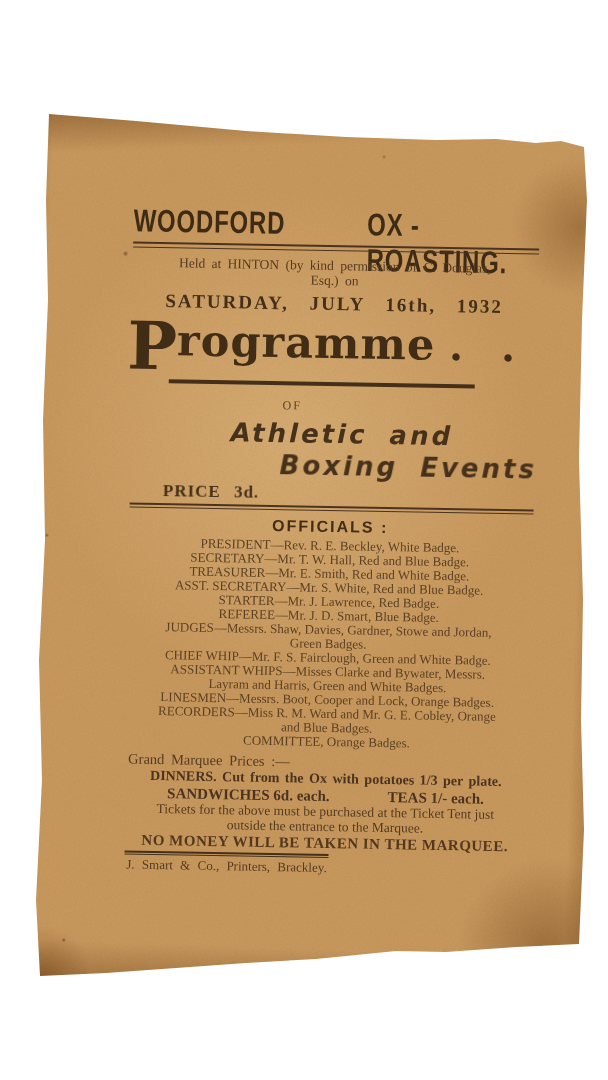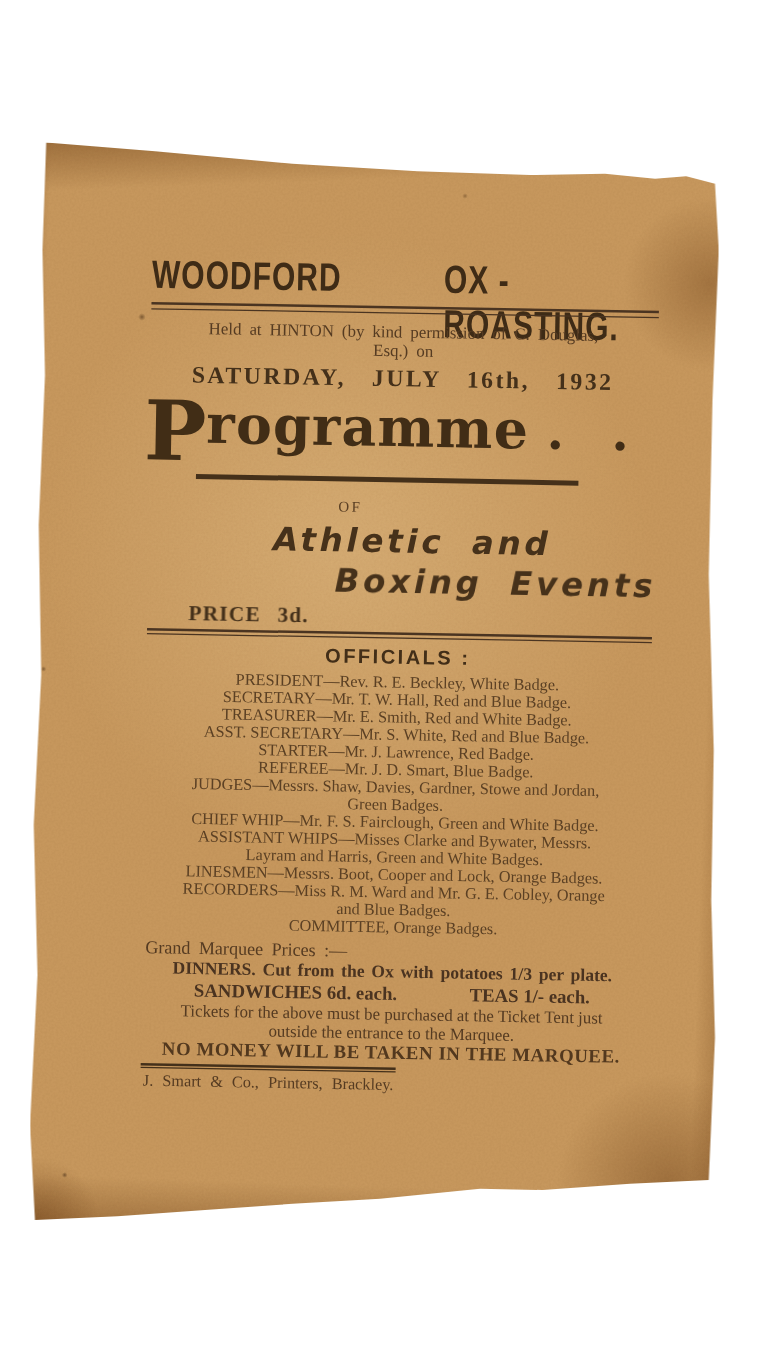--- a/index.html
+++ b/index.html
@@ -2,21 +2,21 @@
 <html><head>
 <meta charset="utf-8">
 <style>
   * { margin:0; padding:0; box-sizing:border-box; }
   html,body { width:608px; height:1080px; background:#ffffff; overflow:hidden;
               font-family:"Liberation Serif", serif; }
   .stage { position:relative; width:608px; height:1080px; background:#ffffff; }
 
   
   .paper {
-    position:absolute; left:18px; top:104px; width:562px; height:880px;
+    position:absolute; left:30px; top:104px; width:562px; height:880px;
     clip-path: polygon(
       19px 10px, 106px 17px, 216px 27px, 316px 33px, 406px 36px, 466px 35px,
       506px 39px, 531px 37px, 554px 43px,
       557px 96px, 552px 216px, 549px 356px, 553px 496px, 551px 616px, 554px 726px, 549px 840px,
       486px 843px, 416px 848px, 366px 847px, 286px 855px, 216px 859px, 146px 864px, 76px 869px, 10px 872px,
       6px 796px, 12px 676px, 9px 556px, 15px 436px, 13px 316px, 18px 196px, 16px 96px
     );
     background:
       radial-gradient(circle 4px at 17% 17%, rgba(70,45,20,.55), transparent 75%),
       radial-gradient(circle 3px at 6% 95%, rgba(70,45,20,.6), transparent 75%),

